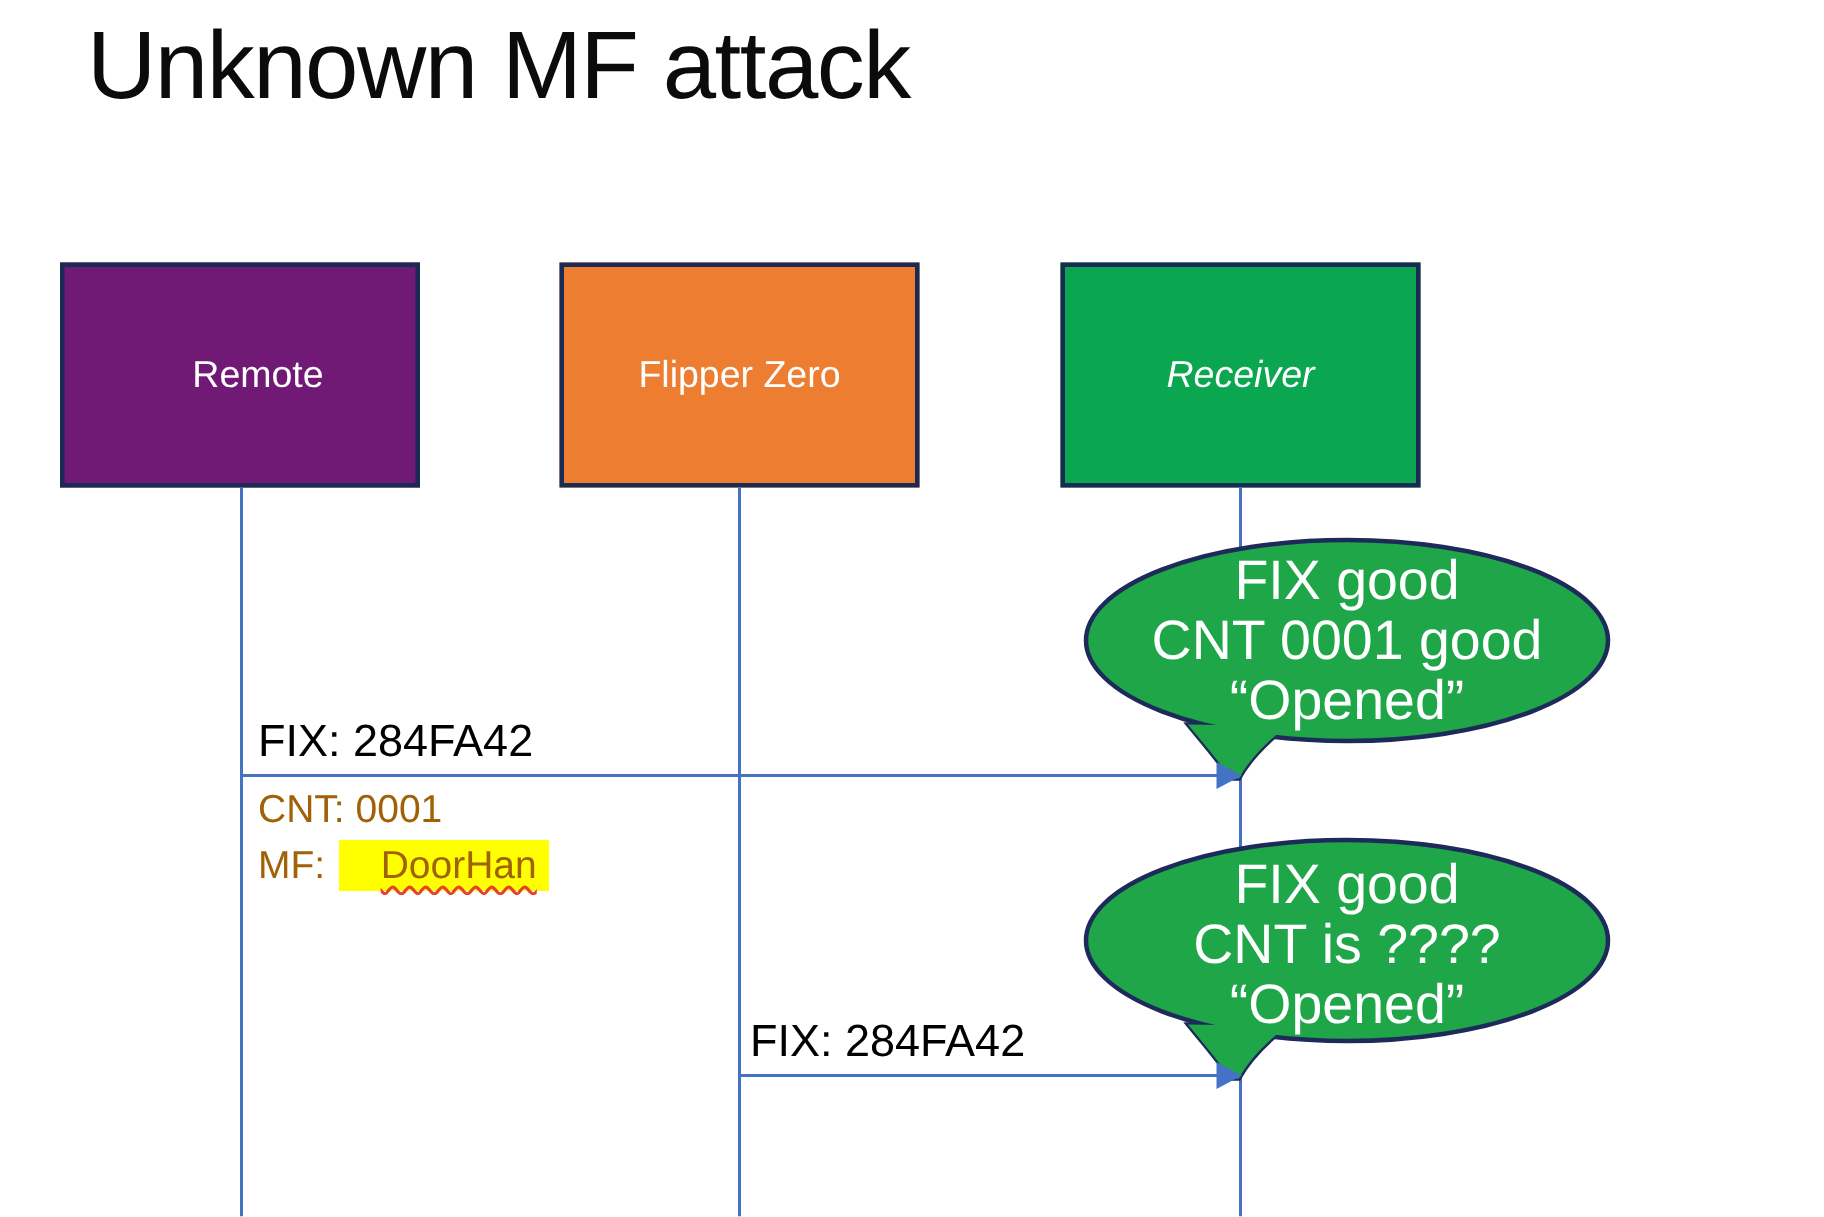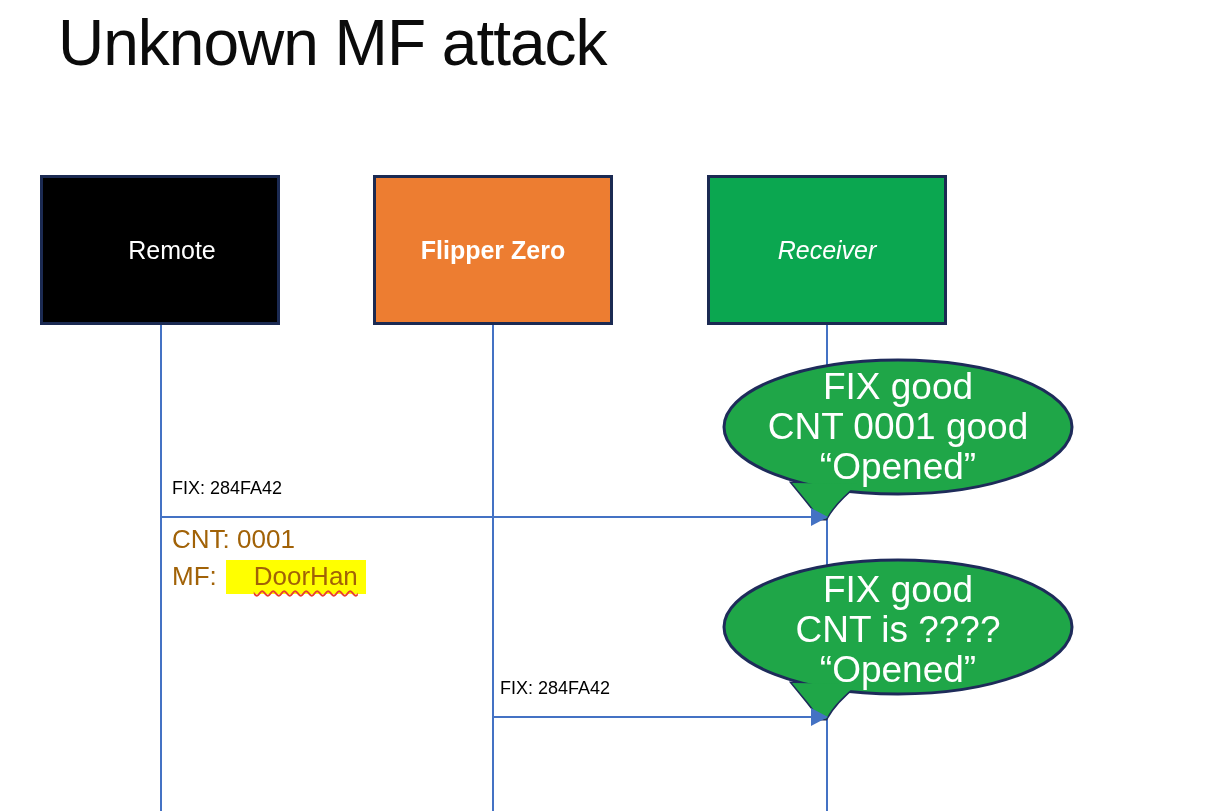--- a/index.html
+++ b/index.html
@@ -11,21 +11,21 @@
     font-size:64px;font-weight:300;color:#0b0b0b;letter-spacing:-1px;
     font-family:"Liberation Sans",sans-serif;white-space:nowrap;
   }
 
   .actor{
     position:absolute;top:175px;width:240px;height:150px;box-sizing:border-box;
     border:3px solid #1b2a52;display:flex;align-items:center;justify-content:center;
   }
   .actor span{color:#ffffff;font-size:25px;}
   .actor.remote{left:40px;}
-  .actor.flipper{left:373px;font-weight:bold;}
+  .actor.flipper{left:373px;}
   .actor.receiver{left:707px;}
 
   .lifeline{
     position:absolute;top:325px;width:2px;height:486px;background:#4472C4;
   }
   .lifeline.l-remote{left:160px;}
   .lifeline.l-flipper{left:492px;}
   .lifeline.l-receiver{left:826px;}
 
   .arrow{position:absolute;height:2px;background:#4472C4;}
@@ -40,40 +40,40 @@
   .msg .mpre{margin-right:9px;text-align:center;}
   .hl{background:#FFFF00;padding:1px 8px 3px 5px;}
   .wavy{
     text-decoration:underline;
     text-decoration-style:wavy;
     text-decoration-color:#E8402F;
     text-decoration-thickness:1.5px;
     text-underline-offset:5px;
     padding-left:28px;
   }
-  .msg-above{position:absolute;color:#000;font-size:18px;white-space:nowrap;}
+  .msg-above{position:absolute;color:#000;font-size:30px;white-space:nowrap;}
 
   .bubble{position:absolute;width:365px;height:172px;}
   .bubble ellipse,.bubble .tail-stroke{stroke:#1e2b5a;stroke-width:3;}
   .bubble .tail-fill{stroke:none;}
 
   .bubble-text{
     position:absolute;width:330px;text-align:center;color:#ffffff;
     font-size:37px;line-height:40px;white-space:nowrap;
   }
   .bubble-text div{height:40px;}
 </style>
 </head>
 <body>
 
 <div class="stage">
 
   <h1 class="slide-title">Unknown MF attack</h1>
 
-  <div class="actor remote" style="background-color: #000000; padding-left: 24px;">
+  <div class="actor remote" style="background-color: #701a75; padding-left: 24px;">
     <span>Remote</span>
   </div>
   <div class="actor flipper" style="background-color: rgb(237, 125, 49);">
     <span>Flipper Zero</span>
   </div>
   <div class="actor receiver" style="background-color: rgb(11, 167, 80); font-style: italic;">
     <span>Receiver</span>
   </div>
 
   <div class="lifeline l-remote"></div>

